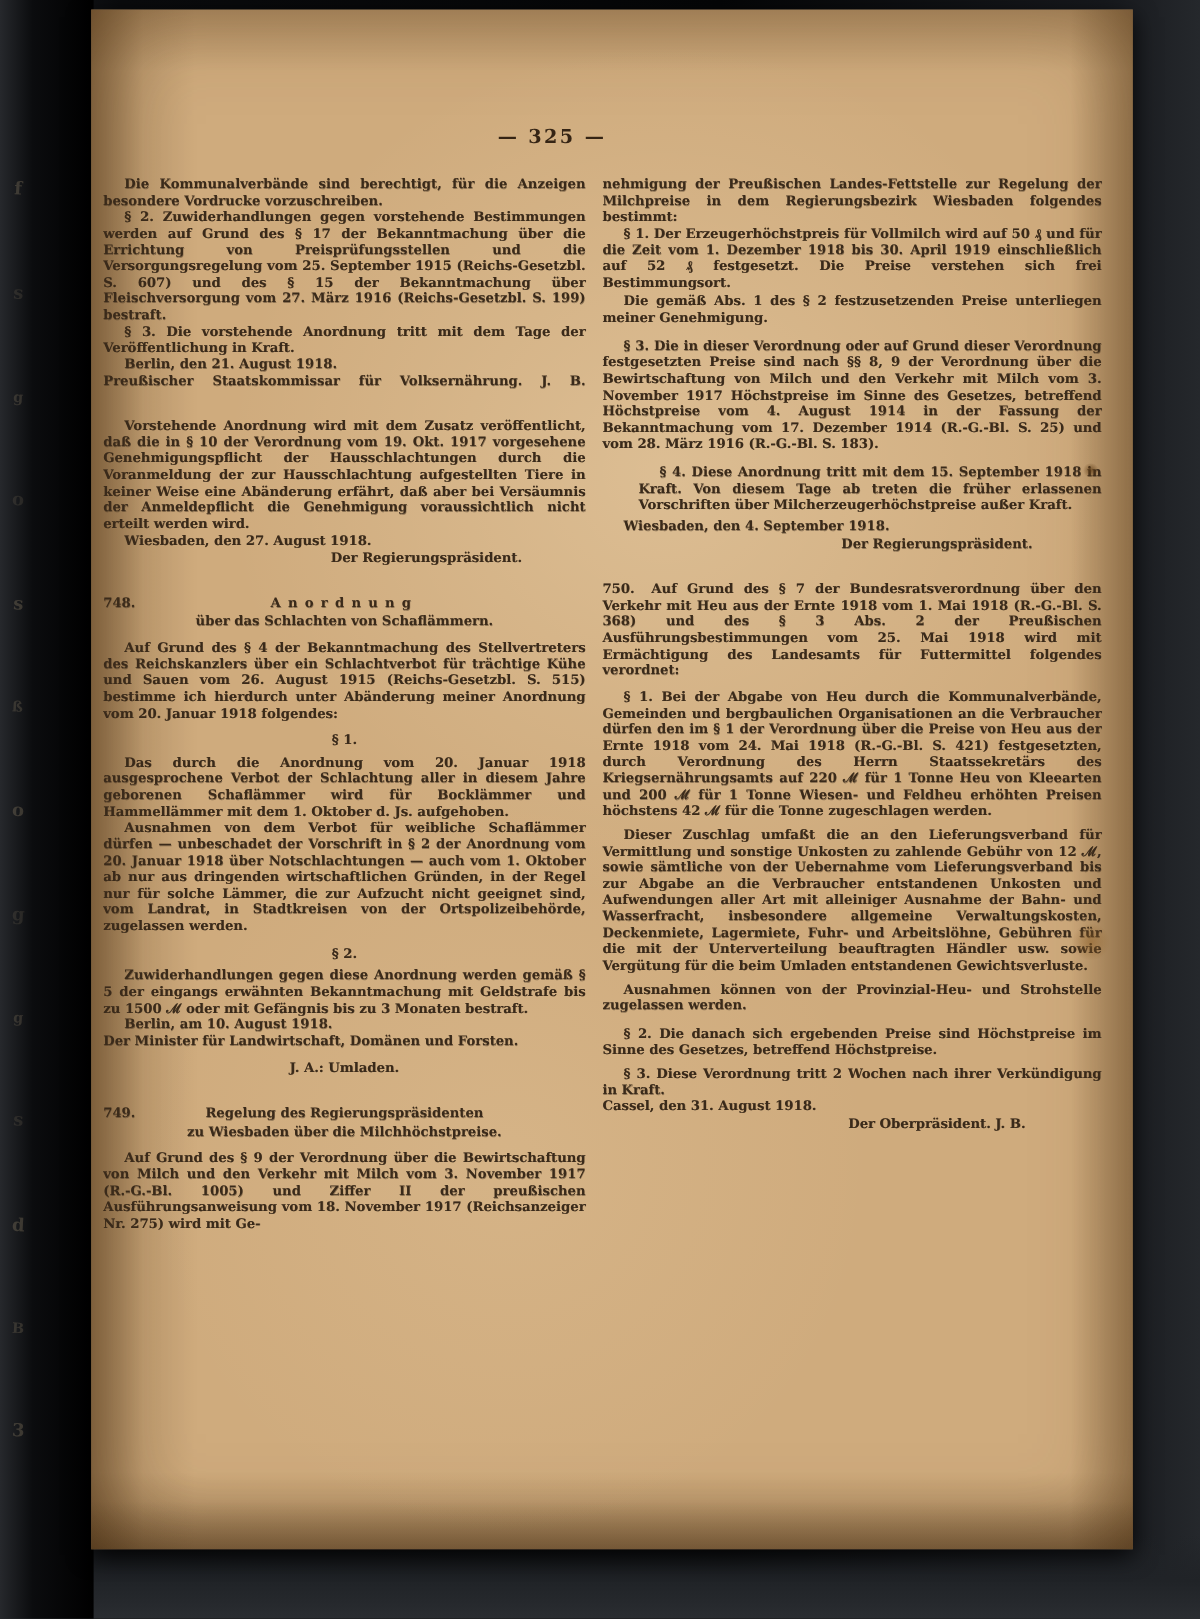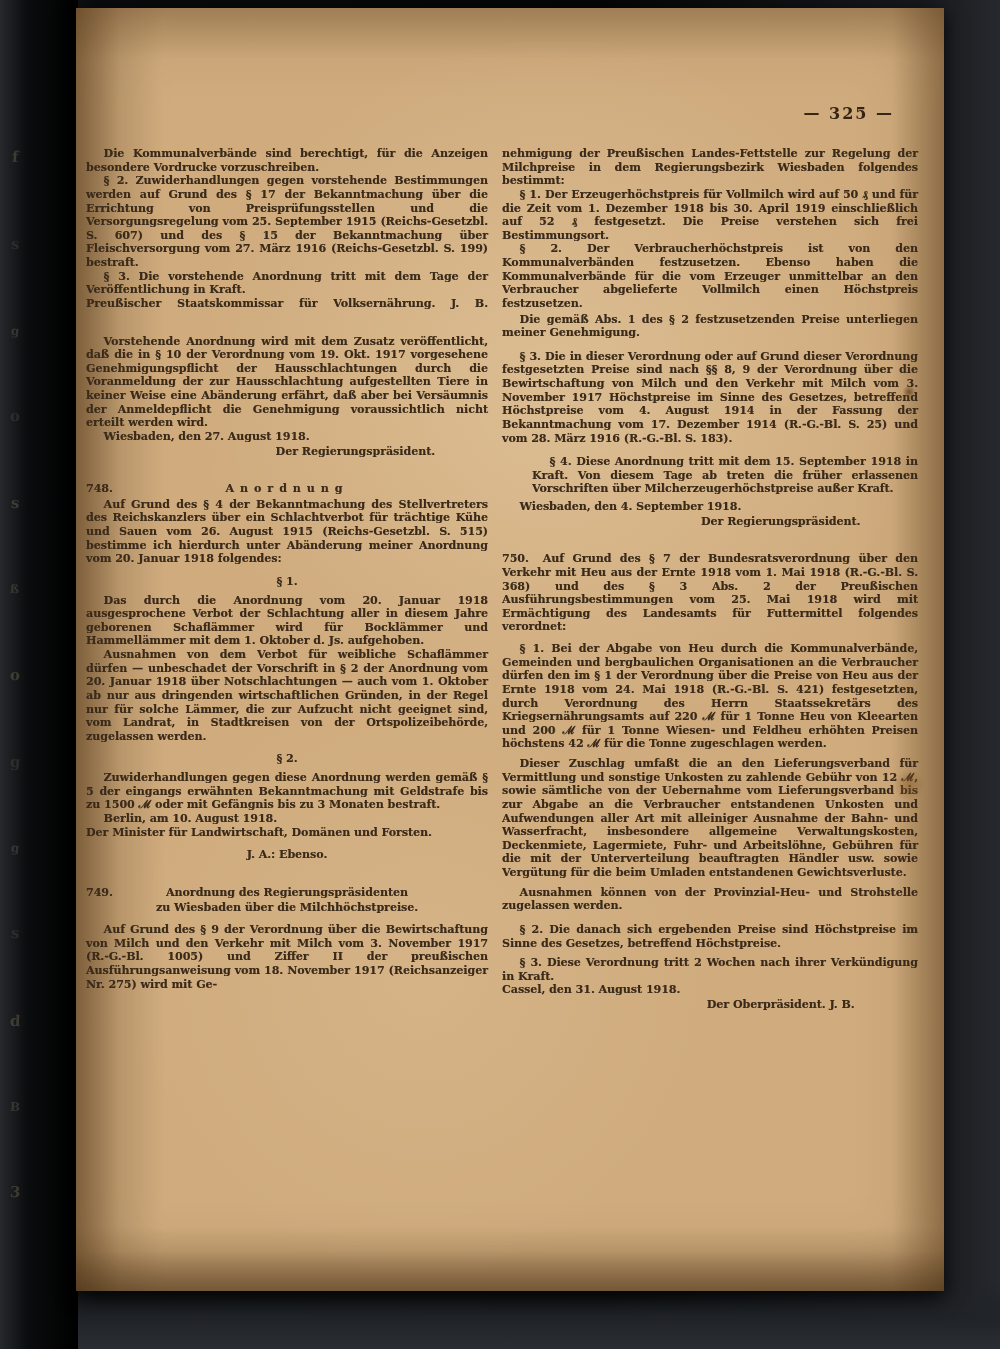--- a/index.html
+++ b/index.html
@@ -37,21 +37,21 @@
       radial-gradient(ellipse 60% 40% at 55% 30%,rgba(255,238,205,0.28),rgba(255,238,205,0) 70%),
       radial-gradient(ellipse 50% 35% at 40% 75%,rgba(250,228,190,0.15),rgba(250,228,190,0) 70%),
       linear-gradient(90deg,rgba(64,40,14,0.50) 0%,rgba(64,40,14,0.12) 5%,rgba(64,40,14,0) 10%),
       linear-gradient(270deg,rgba(70,45,16,0.38) 0%,rgba(70,45,16,0) 6%),
       linear-gradient(0deg,rgba(70,45,16,0.35) 0%,rgba(70,45,16,0) 5%),
       linear-gradient(180deg,rgba(70,45,16,0.22) 0%,rgba(70,45,16,0) 4%),
       #cfab7d;
     box-shadow:inset 0 0 80px rgba(90,58,22,0.40), 0 6px 18px rgba(0,0,0,0.8);
   }
   .page-number{
-    margin-top:96px;width:100%;text-align:right;transform:translateX(-50px);
+    margin-top:96px;width:100%;text-align:center;transform:translateX(-50px);
     font-size:16px;font-weight:700;letter-spacing:2px;color:#352414;
   }
   .columns{
     display:flex;gap:14px;padding:24px 26px 0 10px;
     color:#3a2a1a;font-size:11px;line-height:1.24;font-weight:700;
     text-shadow:0.3px 0.3px 0 rgba(58,42,26,0.45);
   }
   .col{flex:0 0 402px;min-width:0;}
   .colr{flex:1;}
   .b{margin:0;}
@@ -99,42 +99,43 @@
         <span>3</span>
       </div>
   </div>
   <div class="paper">
     <div class="page-number">— 325 —</div>
     <div class="columns">
       <div class="col">
           <div class="b p">Die Kommunalverbände sind berechtigt, für die Anzeigen besondere Vordrucke vorzuschreiben.</div>
           <div class="b p">§ 2. Zuwiderhandlungen gegen vorstehende Bestimmungen werden auf Grund des § 17 der Bekanntmachung über die Errichtung von Preisprüfungsstellen und die Versorgungsregelung vom 25. September 1915 (Reichs-Gesetzbl. S. 607) und des § 15 der Bekanntmachung über Fleischversorgung vom 27. März 1916 (Reichs-Gesetzbl. S. 199) bestraft.</div>
           <div class="b p">§ 3. Die vorstehende Anordnung tritt mit dem Tage der Veröffentlichung in Kraft.</div>
+          <div class="b line">Berlin, den 21. August 1918.</div>
           <div class="b spreadline">Preußischer Staatskommissar für Volksernährung. J. B.</div>
           <div class="b p" style="margin-top: 24px;">Vorstehende Anordnung wird mit dem Zusatz veröffentlicht, daß die in § 10 der Verordnung vom 19. Okt. 1917 vorgesehene Genehmigungspflicht der Hausschlachtungen durch die Voranmeldung der zur Hausschlachtung aufgestellten Tiere in keiner Weise eine Abänderung erfährt, daß aber bei Versäumnis der Anmeldepflicht die Genehmigung voraussichtlich nicht erteilt werden wird.</div>
           <div class="b line">Wiesbaden, den 27. August 1918.</div>
           <div class="b sig">Der Regierungspräsident.</div>
           <div class="b numheadsp"><span class="num">748.</span><span class="txt">Anordnung</span></div>
+          <div class="b centerb">über das Schlachten von Schaflämmern.</div>
           <div class="b p">Auf Grund des § 4 der Bekanntmachung des Stellvertreters des Reichskanzlers über ein Schlachtverbot für trächtige Kühe und Sauen vom 26. August 1915 (Reichs-Gesetzbl. S. 515) bestimme ich hierdurch unter Abänderung meiner Anordnung vom 20. Januar 1918 folgendes:</div>
           <div class="b center">§ 1.</div>
           <div class="b p">Das durch die Anordnung vom 20. Januar 1918 ausgesprochene Verbot der Schlachtung aller in diesem Jahre geborenen Schaflämmer wird für Bocklämmer und Hammellämmer mit dem 1. Oktober d. Js. aufgehoben.</div>
           <div class="b p">Ausnahmen von dem Verbot für weibliche Schaflämmer dürfen — unbeschadet der Vorschrift in § 2 der Anordnung vom 20. Januar 1918 über Notschlachtungen — auch vom 1. Oktober ab nur aus dringenden wirtschaftlichen Gründen, in der Regel nur für solche Lämmer, die zur Aufzucht nicht geeignet sind, vom Landrat, in Stadtkreisen von der Ortspolizeibehörde, zugelassen werden.</div>
           <div class="b center">§ 2.</div>
           <div class="b p">Zuwiderhandlungen gegen diese Anordnung werden gemäß § 5 der eingangs erwähnten Bekanntmachung mit Geldstrafe bis zu 1500 ℳ oder mit Gefängnis bis zu 3 Monaten bestraft.</div>
           <div class="b line">Berlin, am 10. August 1918.</div>
           <div class="b line0">Der Minister für Landwirtschaft, Domänen und Forsten.</div>
-          <div class="b center">J. A.: Ebenso.</div>
-          <div class="b numhead"><span class="num">749.</span><span class="txt">Anordnung des Regierungspräsidenten</span></div>
+          <div class="b center">J. A.: Umladen.</div>
+          <div class="b numhead"><span class="num">749.</span><span class="txt">Regelung des Regierungspräsidenten</span></div>
           <div class="b centerb">zu Wiesbaden über die Milchhöchstpreise.</div>
           <div class="b p">Auf Grund des § 9 der Verordnung über die Bewirtschaftung von Milch und den Verkehr mit Milch vom 3. November 1917 (R.-G.-Bl. 1005) und Ziffer II der preußischen Ausführungsanweisung vom 18. November 1917 (Reichsanzeiger Nr. 275) wird mit Ge-</div>
         </div>
       <div class="col colr">
           <div class="b pn">nehmigung der Preußischen Landes-Fettstelle zur Regelung der Milchpreise in dem Regierungsbezirk Wiesbaden folgendes bestimmt:</div>
           <div class="b p">§ 1. Der Erzeugerhöchstpreis für Vollmilch wird auf 50 ₰ und für die Zeit vom 1. Dezember 1918 bis 30. April 1919 einschließlich auf 52 ₰ festgesetzt. Die Preise verstehen sich frei Bestimmungsort.</div>
-          <div class="b p">§ 2. Der Verbraucherhöchstpreis ist von den Kommunalverbänden festzusetzen. Ebenso haben die Kommunalverbände für die vom Erzeuger unmittelbar an den Verbraucher abgelieferte Vollmilch einen Höchstpreis festzusetzen.</div>
           <div class="b p" style="margin-top: 2px;">Die gemäß Abs. 1 des § 2 festzusetzenden Preise unterliegen meiner Genehmigung.</div>
           <div class="b p" style="margin-top: 10px;">§ 3. Die in dieser Verordnung oder auf Grund dieser Verordnung festgesetzten Preise sind nach §§ 8, 9 der Verordnung über die Bewirtschaftung von Milch und den Verkehr mit Milch vom 3. November 1917 Höchstpreise im Sinne des Gesetzes, betreffend Höchstpreise vom 4. August 1914 in der Fassung der Bekanntmachung vom 17. Dezember 1914 (R.-G.-Bl. S. 25) und vom 28. März 1916 (R.-G.-Bl. S. 183).</div>
           <div class="b p" style="margin-top: 10px; margin-left: 30px;">§ 4. Diese Anordnung tritt mit dem 15. September 1918 in Kraft. Von diesem Tage ab treten die früher erlassenen Vorschriften über Milcherzeugerhöchstpreise außer Kraft.</div>
           <div class="b line" style="margin-top: 4px;">Wiesbaden, den 4. September 1918.</div>
           <div class="b sig">Der Regierungspräsident.</div>
           <div class="b pnum"><span class="num">750.</span><span class="txt">Auf Grund des § 7 der Bundesratsverordnung über den Verkehr mit Heu aus der Ernte 1918 vom 1. Mai 1918 (R.-G.-Bl. S. 368) und des § 3 Abs. 2 der Preußischen Ausführungsbestimmungen vom 25. Mai 1918 wird mit Ermächtigung des Landesamts für Futtermittel folgendes verordnet:</span></div>
           <div class="b p" style="margin-top: 8px;">§ 1. Bei der Abgabe von Heu durch die Kommunalverbände, Gemeinden und bergbaulichen Organisationen an die Verbraucher dürfen den im § 1 der Verordnung über die Preise von Heu aus der Ernte 1918 vom 24. Mai 1918 (R.-G.-Bl. S. 421) festgesetzten, durch Verordnung des Herrn Staatssekretärs des Kriegsernährungsamts auf 220 ℳ für 1 Tonne Heu von Kleearten und 200 ℳ für 1 Tonne Wiesen- und Feldheu erhöhten Preisen höchstens 42 ℳ für die Tonne zugeschlagen werden.</div>
           <div class="b p" style="margin-top: 6px;">Dieser Zuschlag umfaßt die an den Lieferungsverband für Vermittlung und sonstige Unkosten zu zahlende Gebühr von 12 ℳ, sowie sämtliche von der Uebernahme vom Lieferungsverband bis zur Abgabe an die Verbraucher entstandenen Unkosten und Aufwendungen aller Art mit alleiniger Ausnahme der Bahn- und Wasserfracht, insbesondere allgemeine Verwaltungskosten, Deckenmiete, Lagermiete, Fuhr- und Arbeitslöhne, Gebühren für die mit der Unterverteilung beauftragten Händler usw. sowie Vergütung für die beim Umladen entstandenen Gewichtsverluste.</div>
           <div class="b p" style="margin-top: 6px;">Ausnahmen können von der Provinzial-Heu- und Strohstelle zugelassen werden.</div>
           <div class="b p" style="margin-top: 10px;">§ 2. Die danach sich ergebenden Preise sind Höchstpreise im Sinne des Gesetzes, betreffend Höchstpreise.</div>

